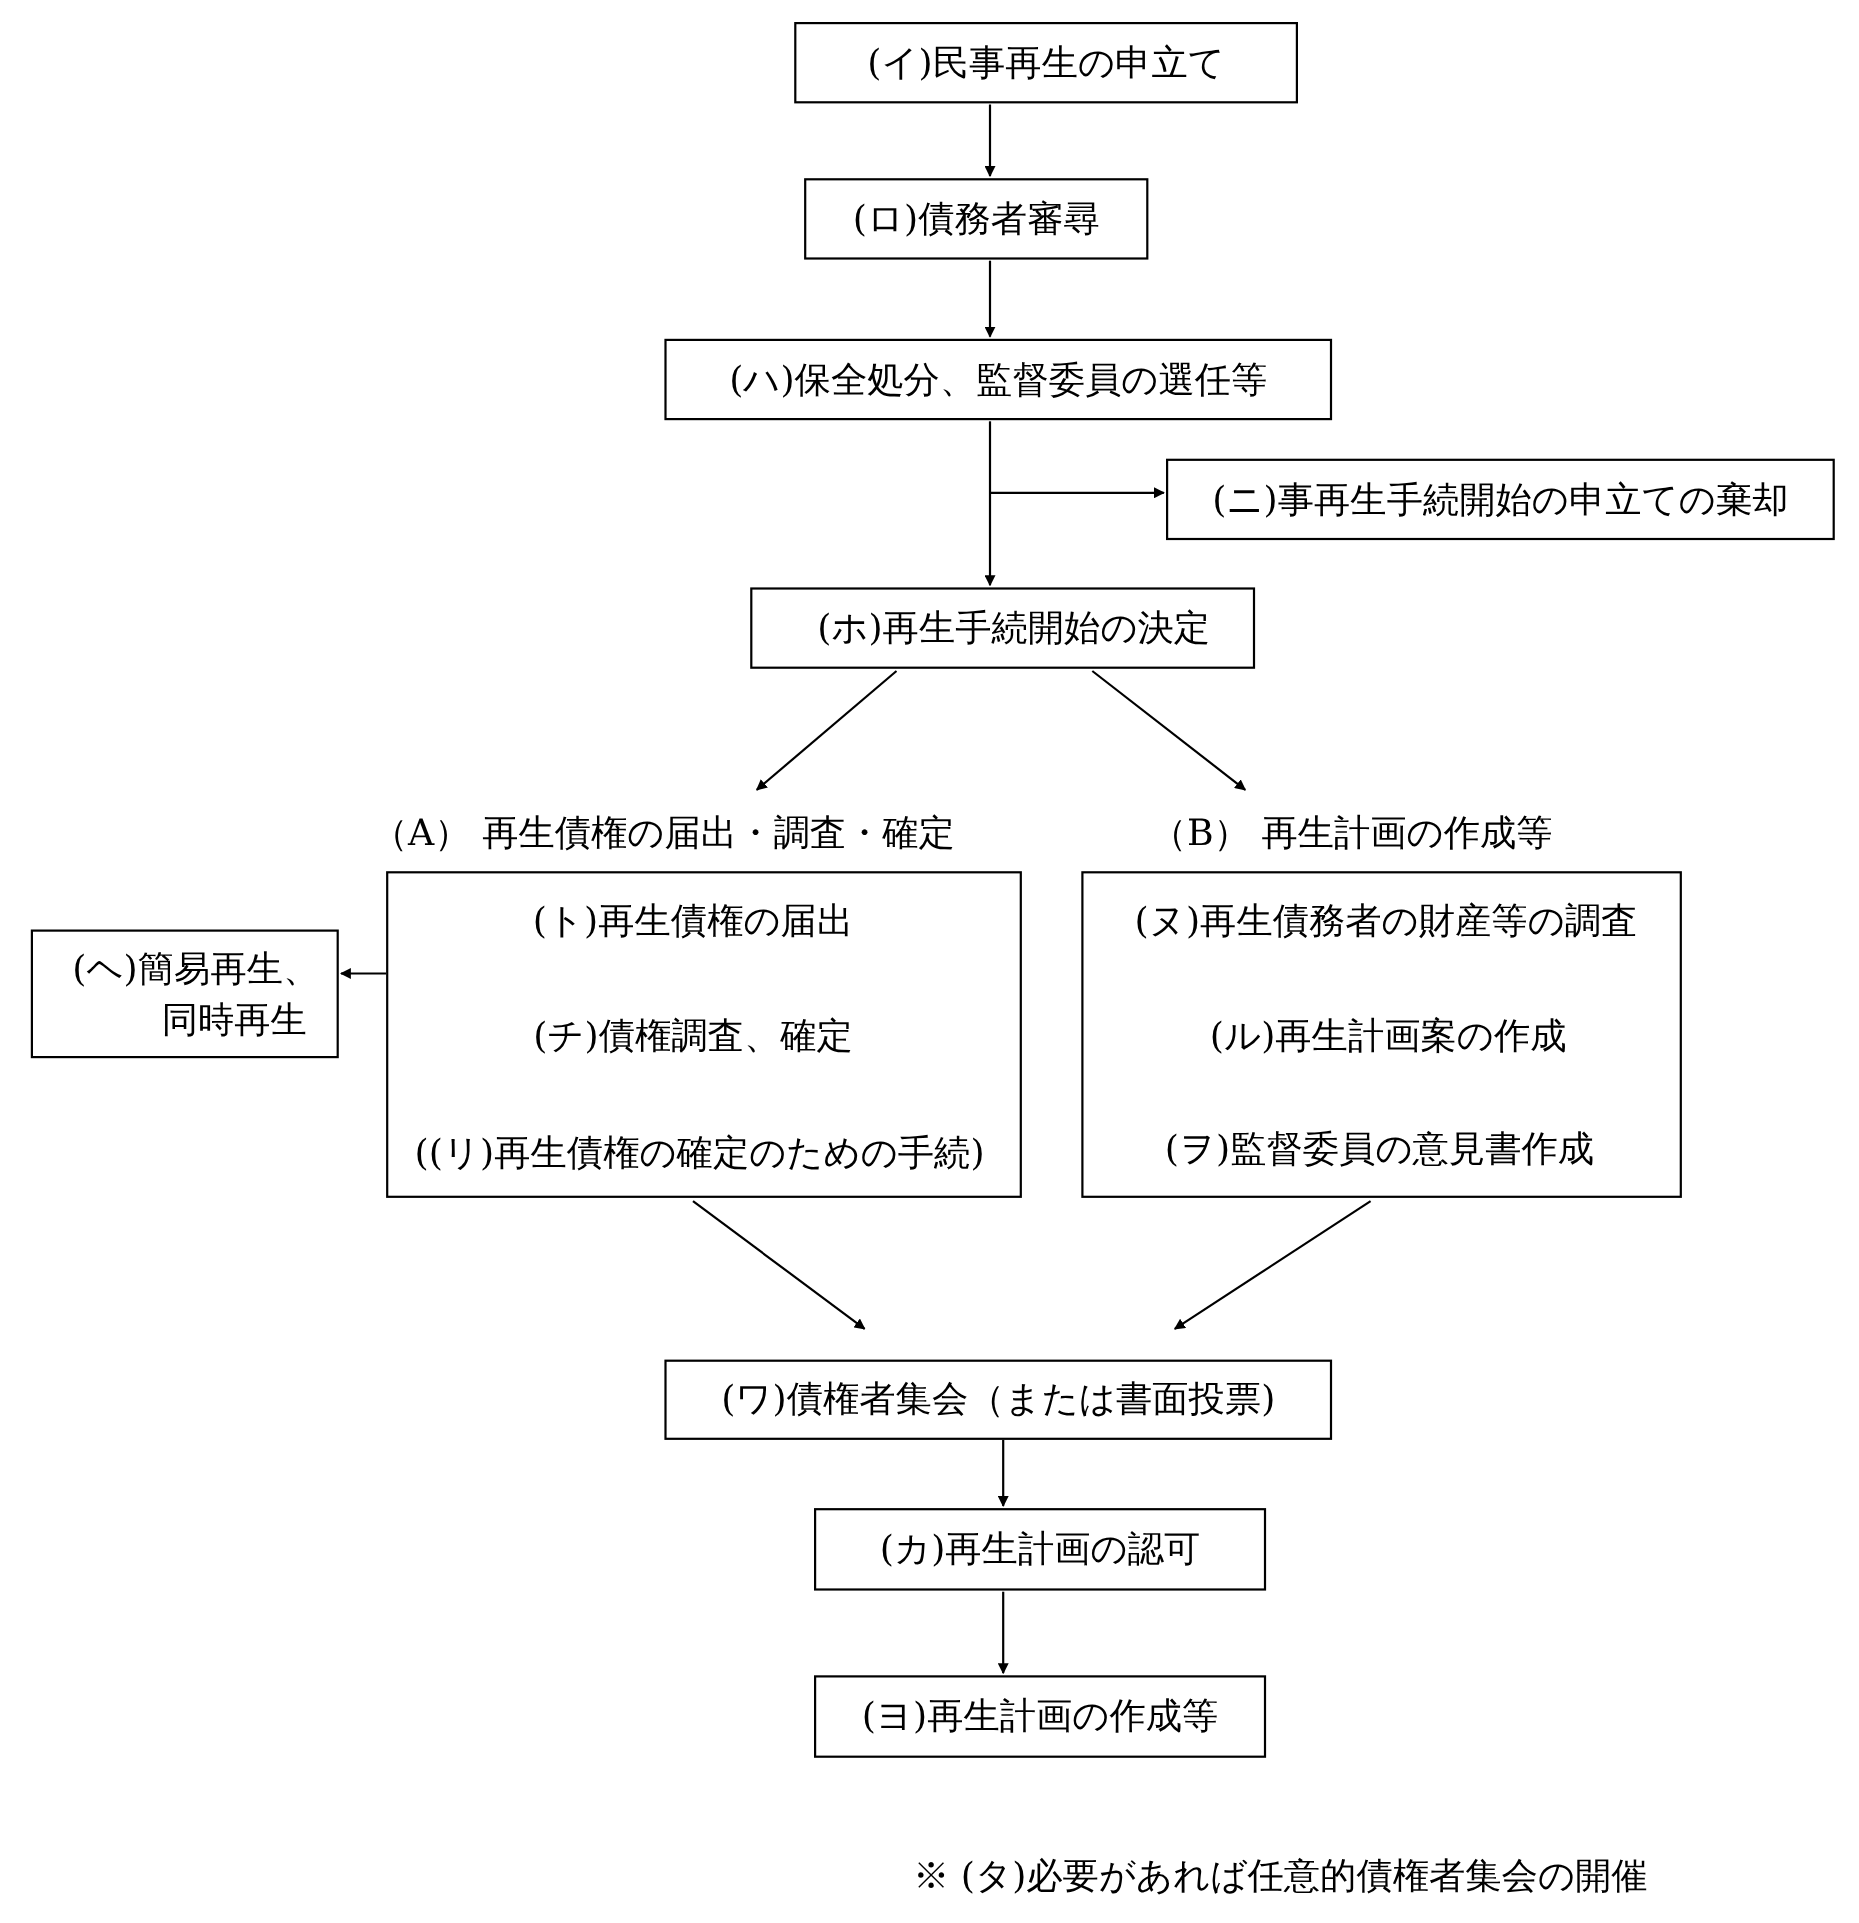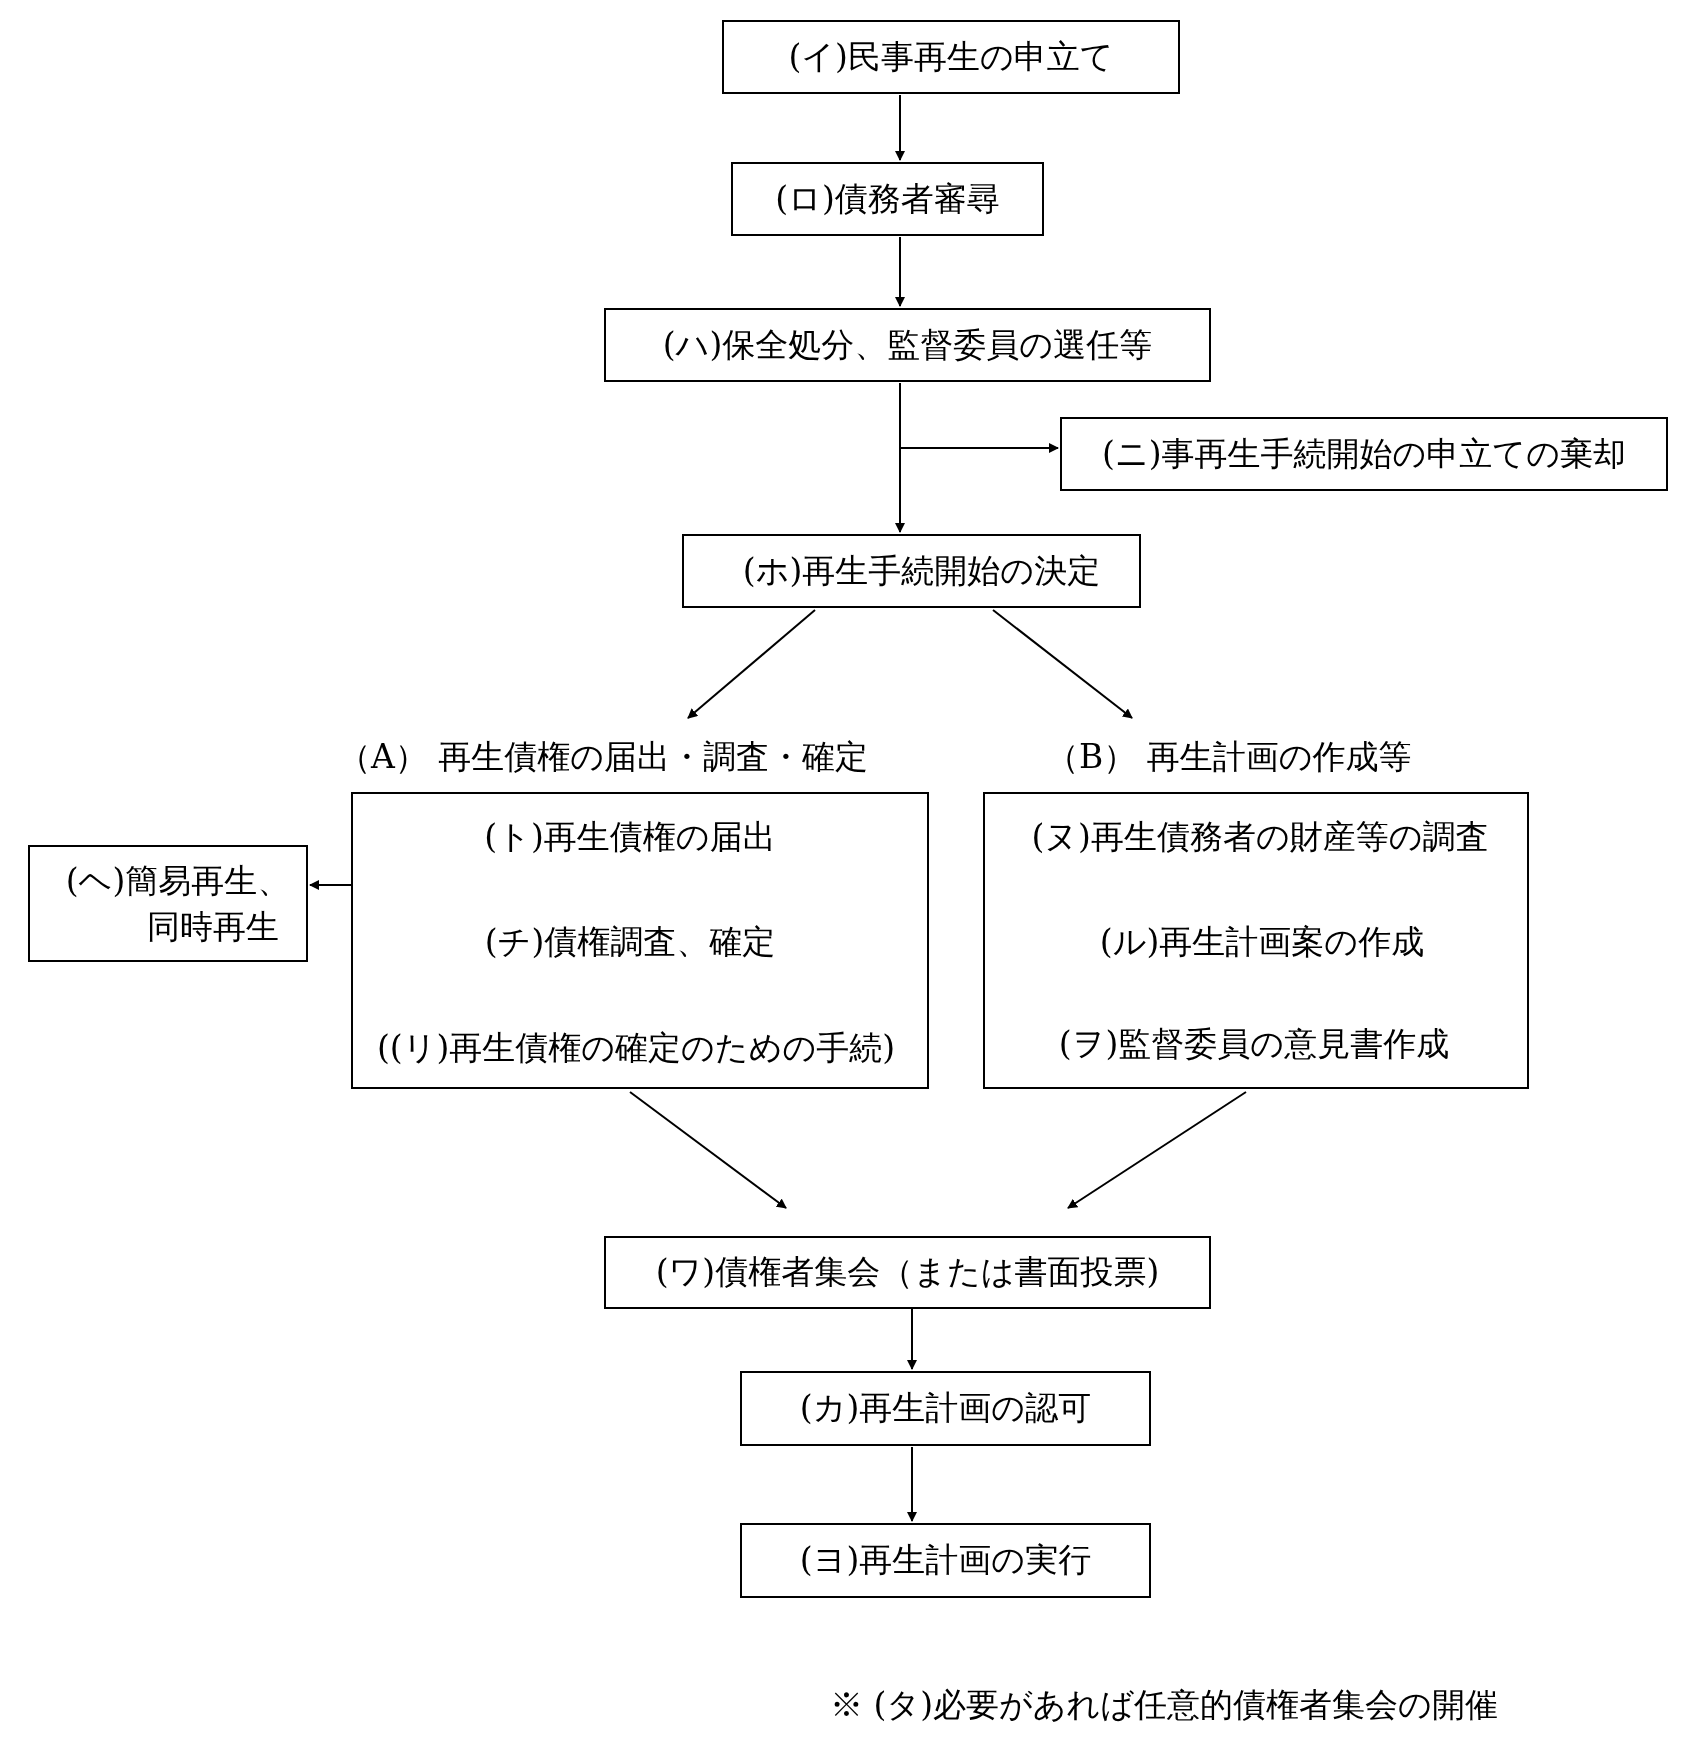--- a/index.html
+++ b/index.html
@@ -79,16 +79,16 @@
   <span style="padding-left:70px;">同時再生</span>
 </div>
 
 <div class="box" style="left:604px;top:1217px;width:607px;height:73px;margin-top:19px;">
   <span>(ワ)債権者集会（または書面投票)</span>
 </div>
 <div class="box" style="left:740px;top:1371px;width:411px;height:75px;">
   <span>(カ)再生計画の認可</span>
 </div>
 <div class="box" style="left:740px;top:1523px;width:411px;height:75px;">
-  <span>(ヨ)再生計画の実行</span>
+  <span>(ヨ)再生計画の作成等</span>
 </div>
 
 <div class="label" style="left:830px;top:1683px;">※ (タ)必要があれば任意的債権者集会の開催</div>
 
 </body></html>

